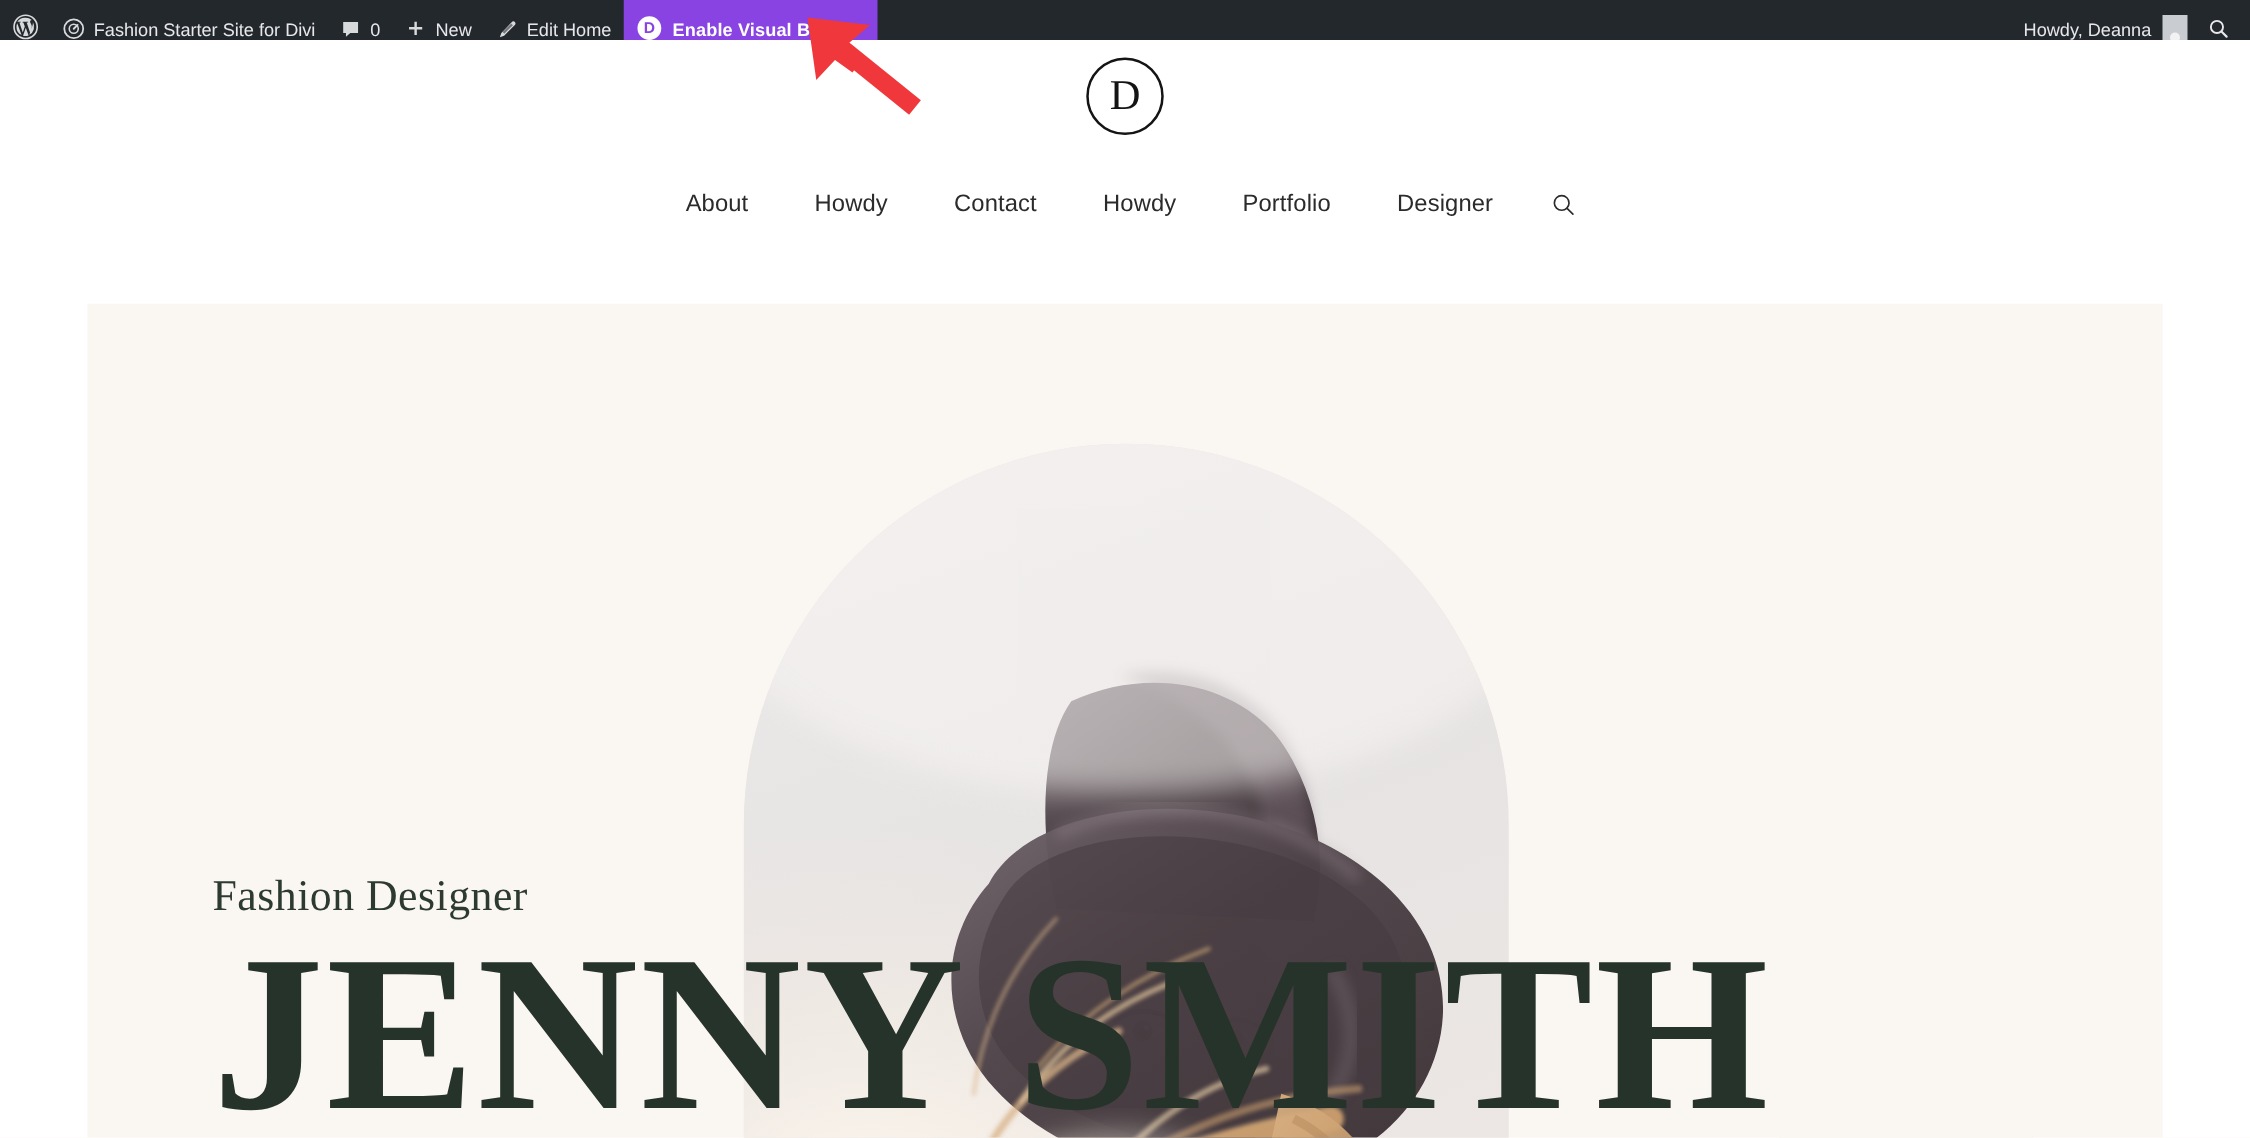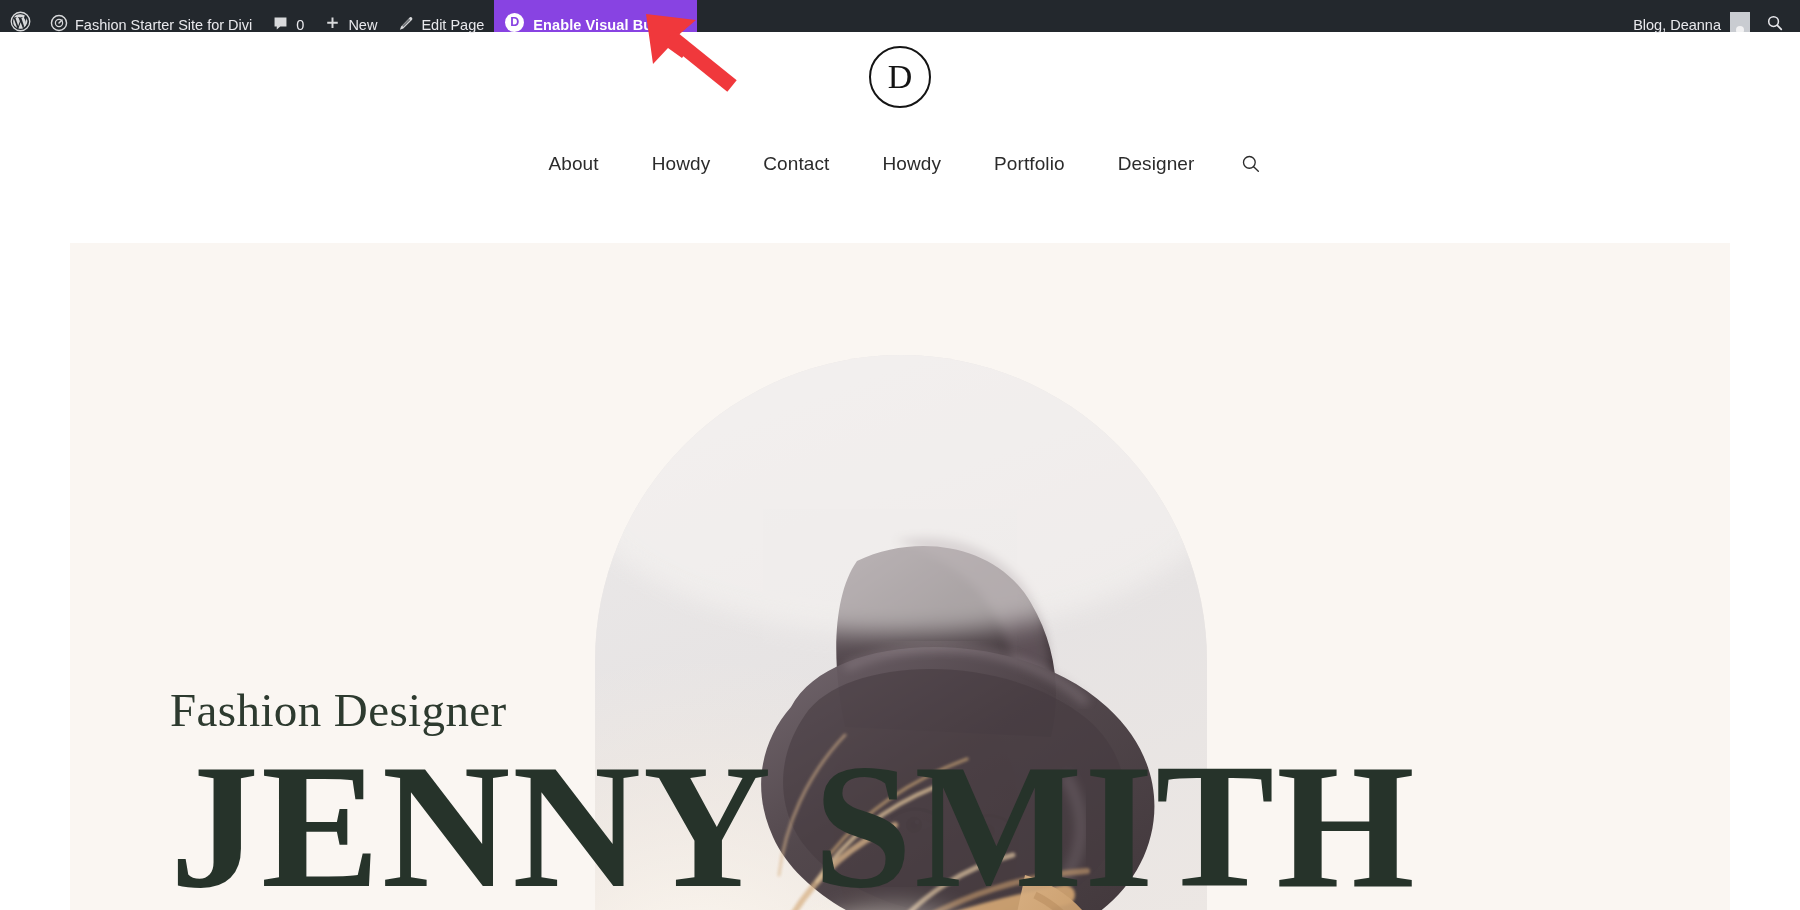--- a/index.html
+++ b/index.html
@@ -170,21 +170,21 @@
   .hero-text {
     position: absolute;
     left: 100px;
     bottom: 0;
     width: 1520px;
     z-index: 3;
     pointer-events: none;
   }
   .eyebrow {
     font-family: "Liberation Serif", serif;
-    font-size: 47px;
+    font-size: 35px;
     color: #2d3a2f;
     letter-spacing: .4px;
     margin-bottom: 6px;
   }
   .hero-name {
     font-family: "Liberation Serif", serif;
     font-size: 178px;
     line-height: .94;
     color: #26332a;
     letter-spacing: 2px;
@@ -246,32 +246,32 @@
     <span>New</span>
   </div>
 
   <div class="ab-item">
     <span>
       <svg class="icon-svg" width="17" height="17" viewBox="0 0 20 20">
         <path fill="#d8d9db" d="M15.2 2.6a2 2 0 0 1 2.3 3.2L7.4 15.9l-4 1.5 1.4-4z"></path>
         <path fill="#23282d" d="M14.1 4.4 6 12.5l1.6 1.6 8.1-8.1z" opacity=".55"></path>
       </svg>
     </span>
-    <span>Edit Page</span>
+    <span>Edit Home</span>
   </div>
 
   <div class="ab-item ab-divi">
     <span class="divi-badge">D</span>
     <span>Enable Visual Builder</span>
   </div>
 
   <div class="ab-spacer"></div>
 
   <div class="ab-item ab-howdy">
-    <span>Blog, Deanna</span>
+    <span>Howdy, Deanna</span>
     <span class="avatar-box">
       <span class="avatar-head"></span>
     </span>
   </div>
 
   <div class="ab-item ab-search">
     <span>
       <svg class="icon-svg" width="18" height="18" viewBox="0 0 20 20">
         <circle cx="8.4" cy="8.4" r="5.4" fill="none" stroke="#e8e8ec" stroke-width="1.7"></circle>
         <path d="M12.6 12.6 17 17" stroke="#e8e8ec" stroke-width="1.9" stroke-linecap="round"></path>

